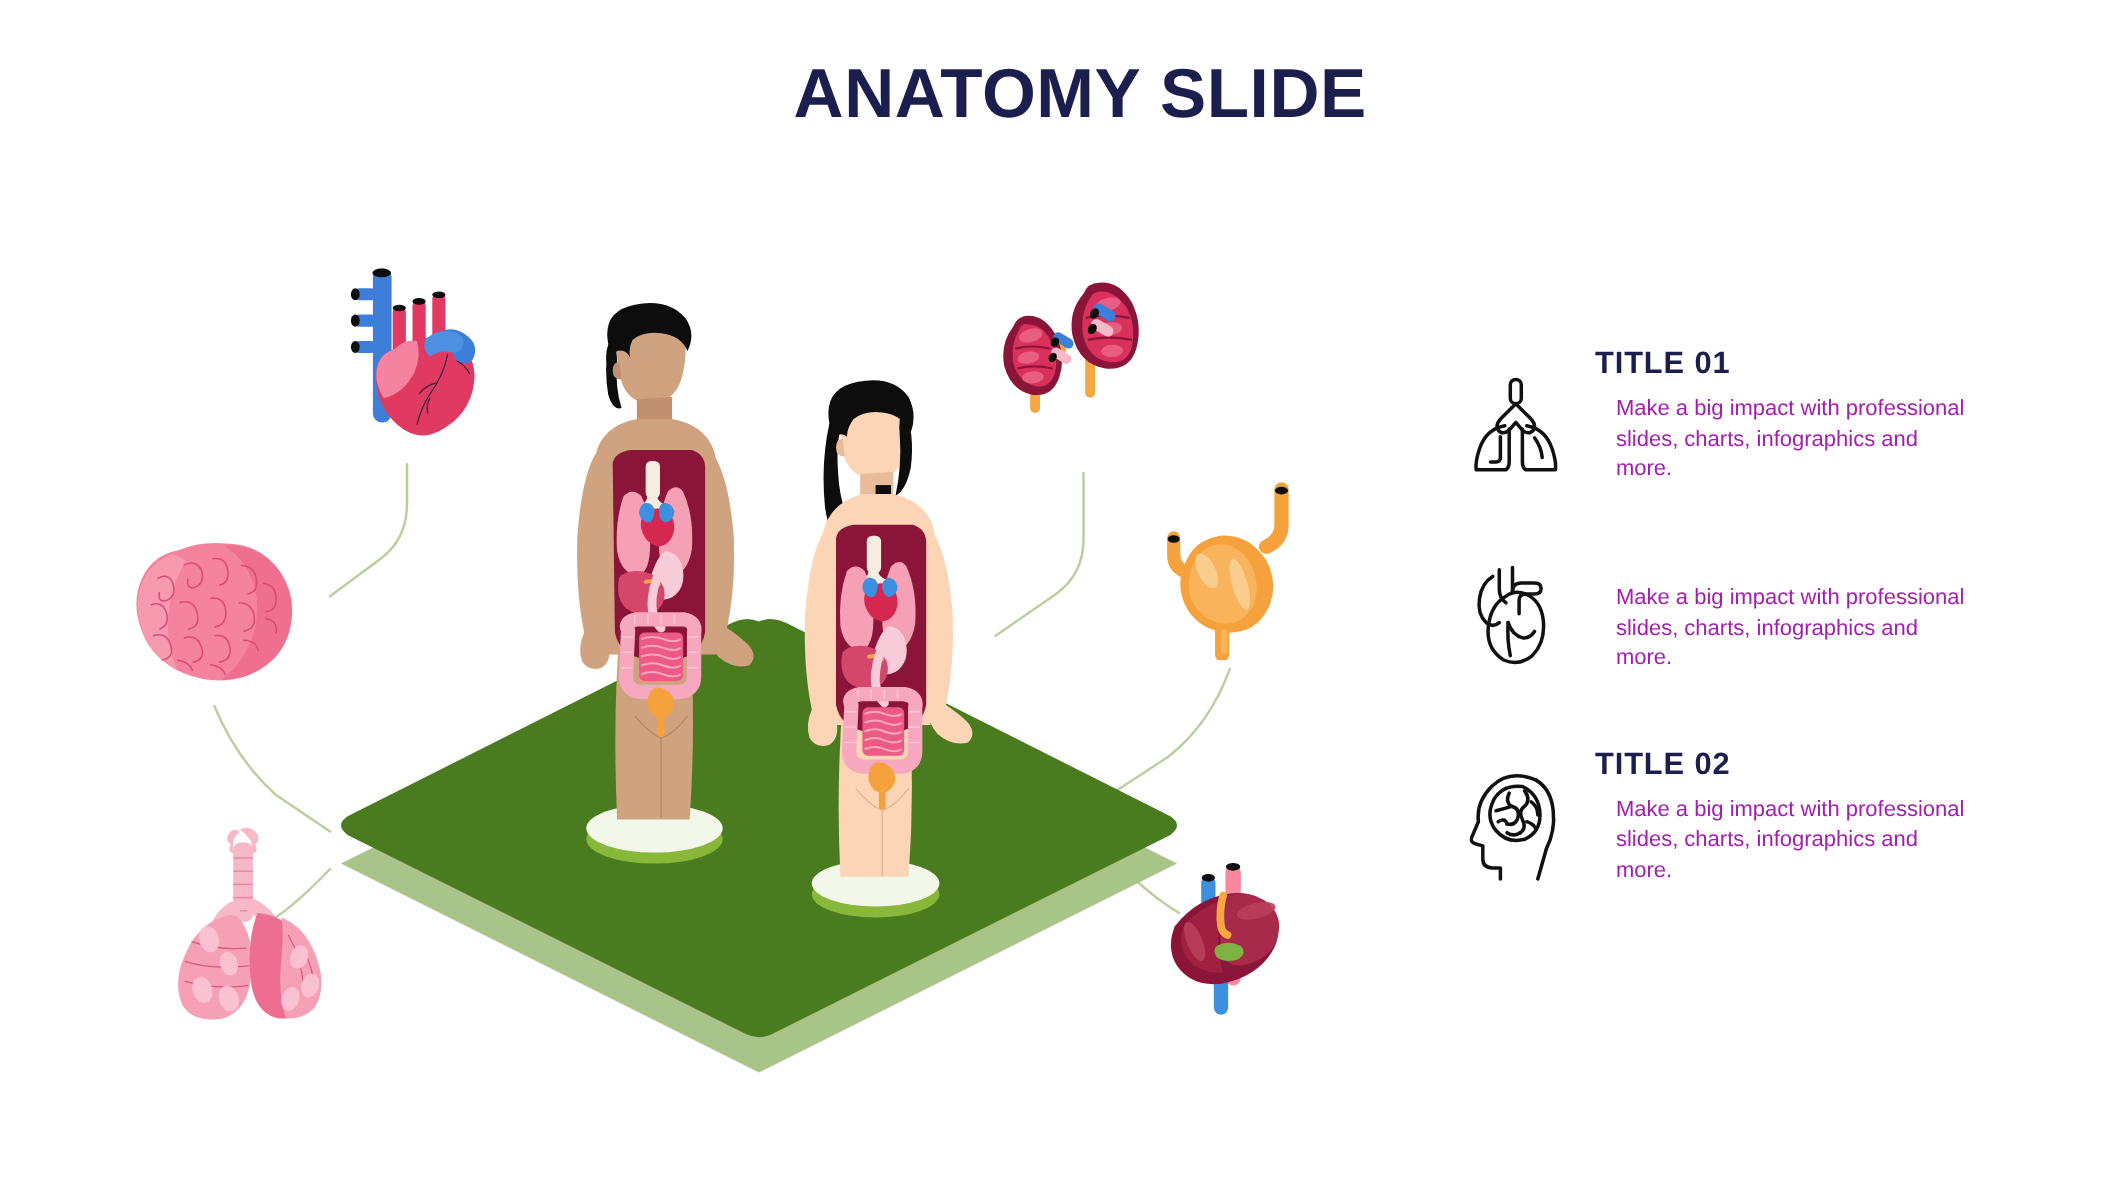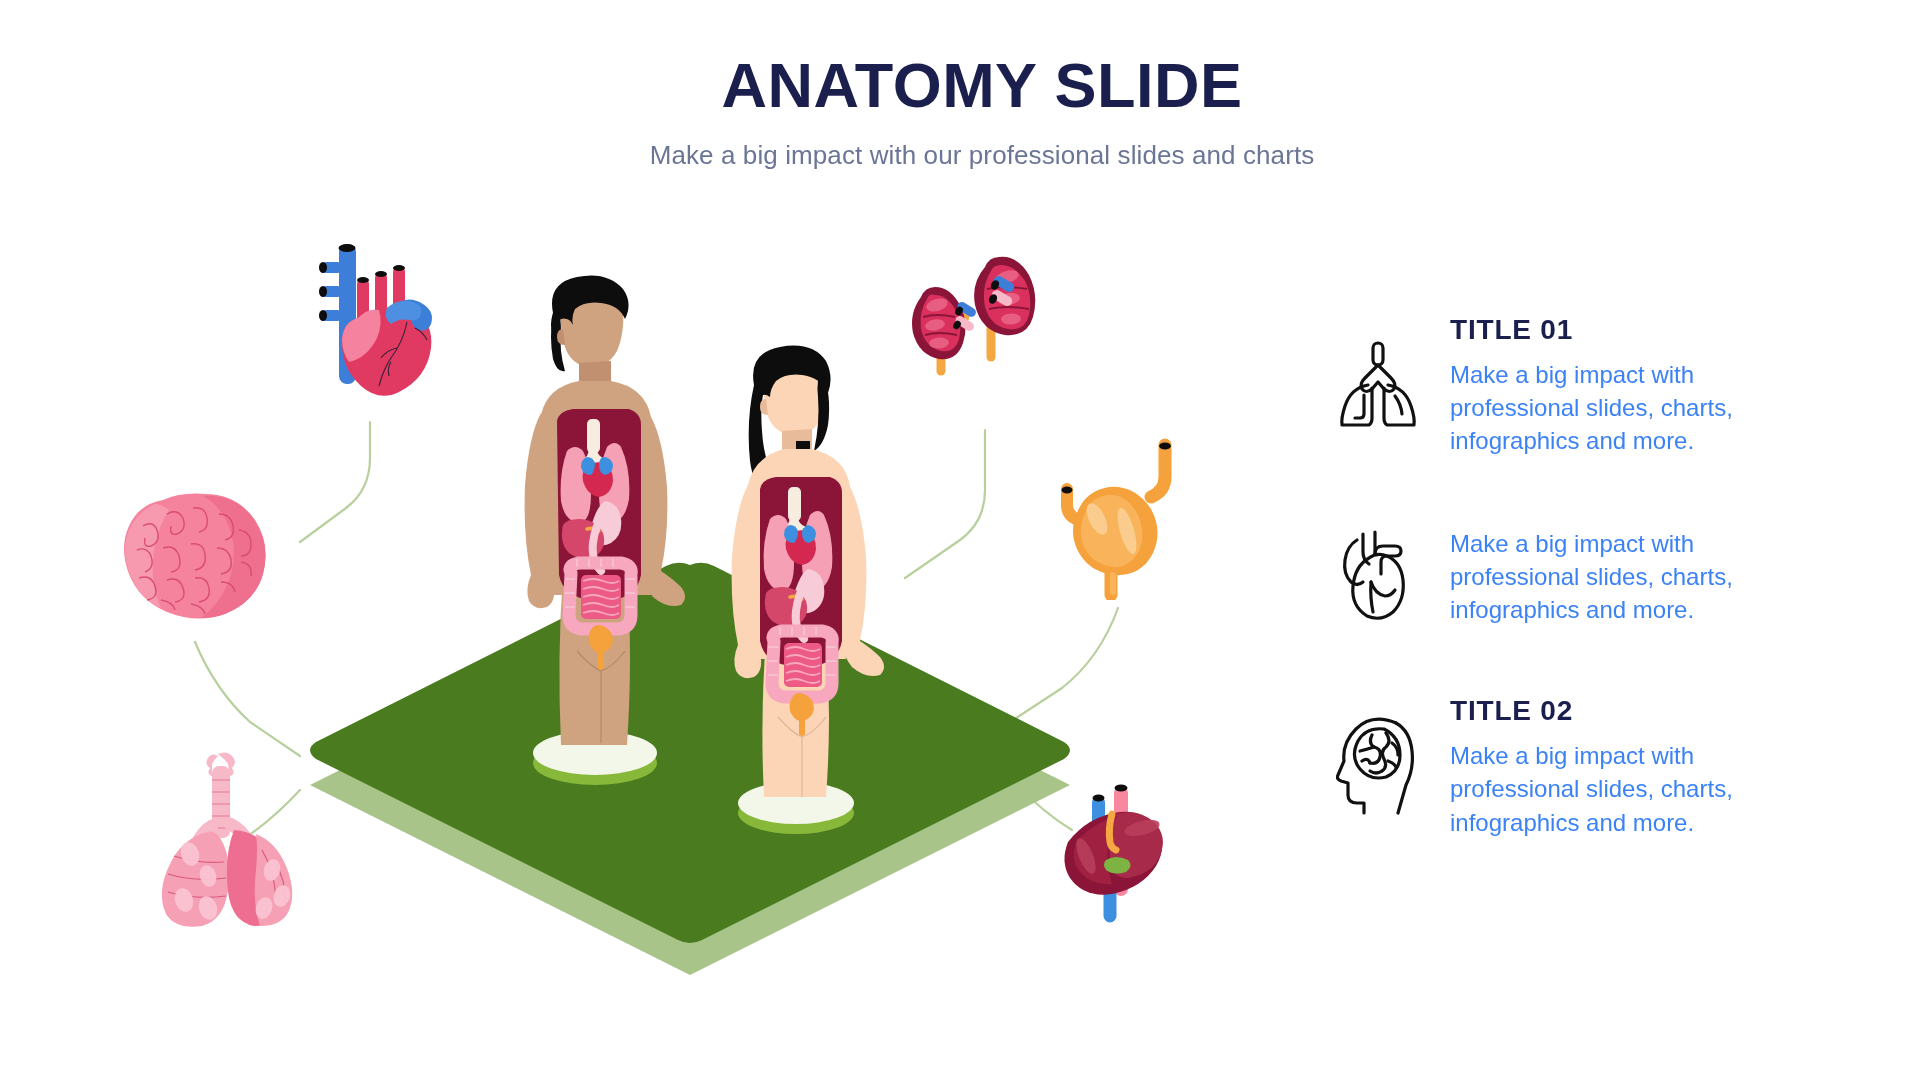--- a/index.html
+++ b/index.html
@@ -72,51 +72,51 @@
   #figure-female { position:absolute; left:700px; top:155px; width:190px; height:500px; }
 
   
   #feature-list {
     position:absolute;
     left:1330px; top:310px;
     width:520px;
   }
   .feature-item {
     display:flex;
-    align-items:center;
+    align-items:flex-end;
     margin-bottom:62px;
   }
   .feature-icon {
     flex:0 0 auto;
     width:96px; height:110px;
     margin-right:24px;
     display:flex; align-items:center; justify-content:center;
   }
   .feature-body { flex:1 1 auto; padding-top:4px; }
   .feature-title {
     font-size:28px;
     font-weight:bold;
     color:#1a1f4d;
     letter-spacing:0.8px;
     margin-bottom:12px;
   }
   .feature-desc {
-    font-size:24px;
+    font-size:20px;
     line-height:1.38;
-    color:#3b82f6;
+    color:#a21caf;
     font-weight:400;
     max-width:330px;
+    margin-left:19px;
   }
 </style>
 </head>
 <body>
 
 <div id="header">
   <div id="slide-title">ANATOMY SLIDE</div>
-  <div id="slide-subtitle">Make a big impact with our professional slides and charts</div>
 </div>
 
 <div id="stage">
 
   <svg id="connectors" viewBox="0 0 1300 820">
     <g fill="none" stroke="#b8cf9e" stroke-width="2.2" stroke-linecap="round">
       <path d="M370 232 L370 268 Q370 300 346 318 L300 352"></path>
       <path d="M195 452 Q215 500 250 532 L300 566"></path>
       <path d="M300 600 Q270 632 242 650"></path>
       <path d="M985 240 L985 300 Q985 332 960 350 L905 388"></path>

